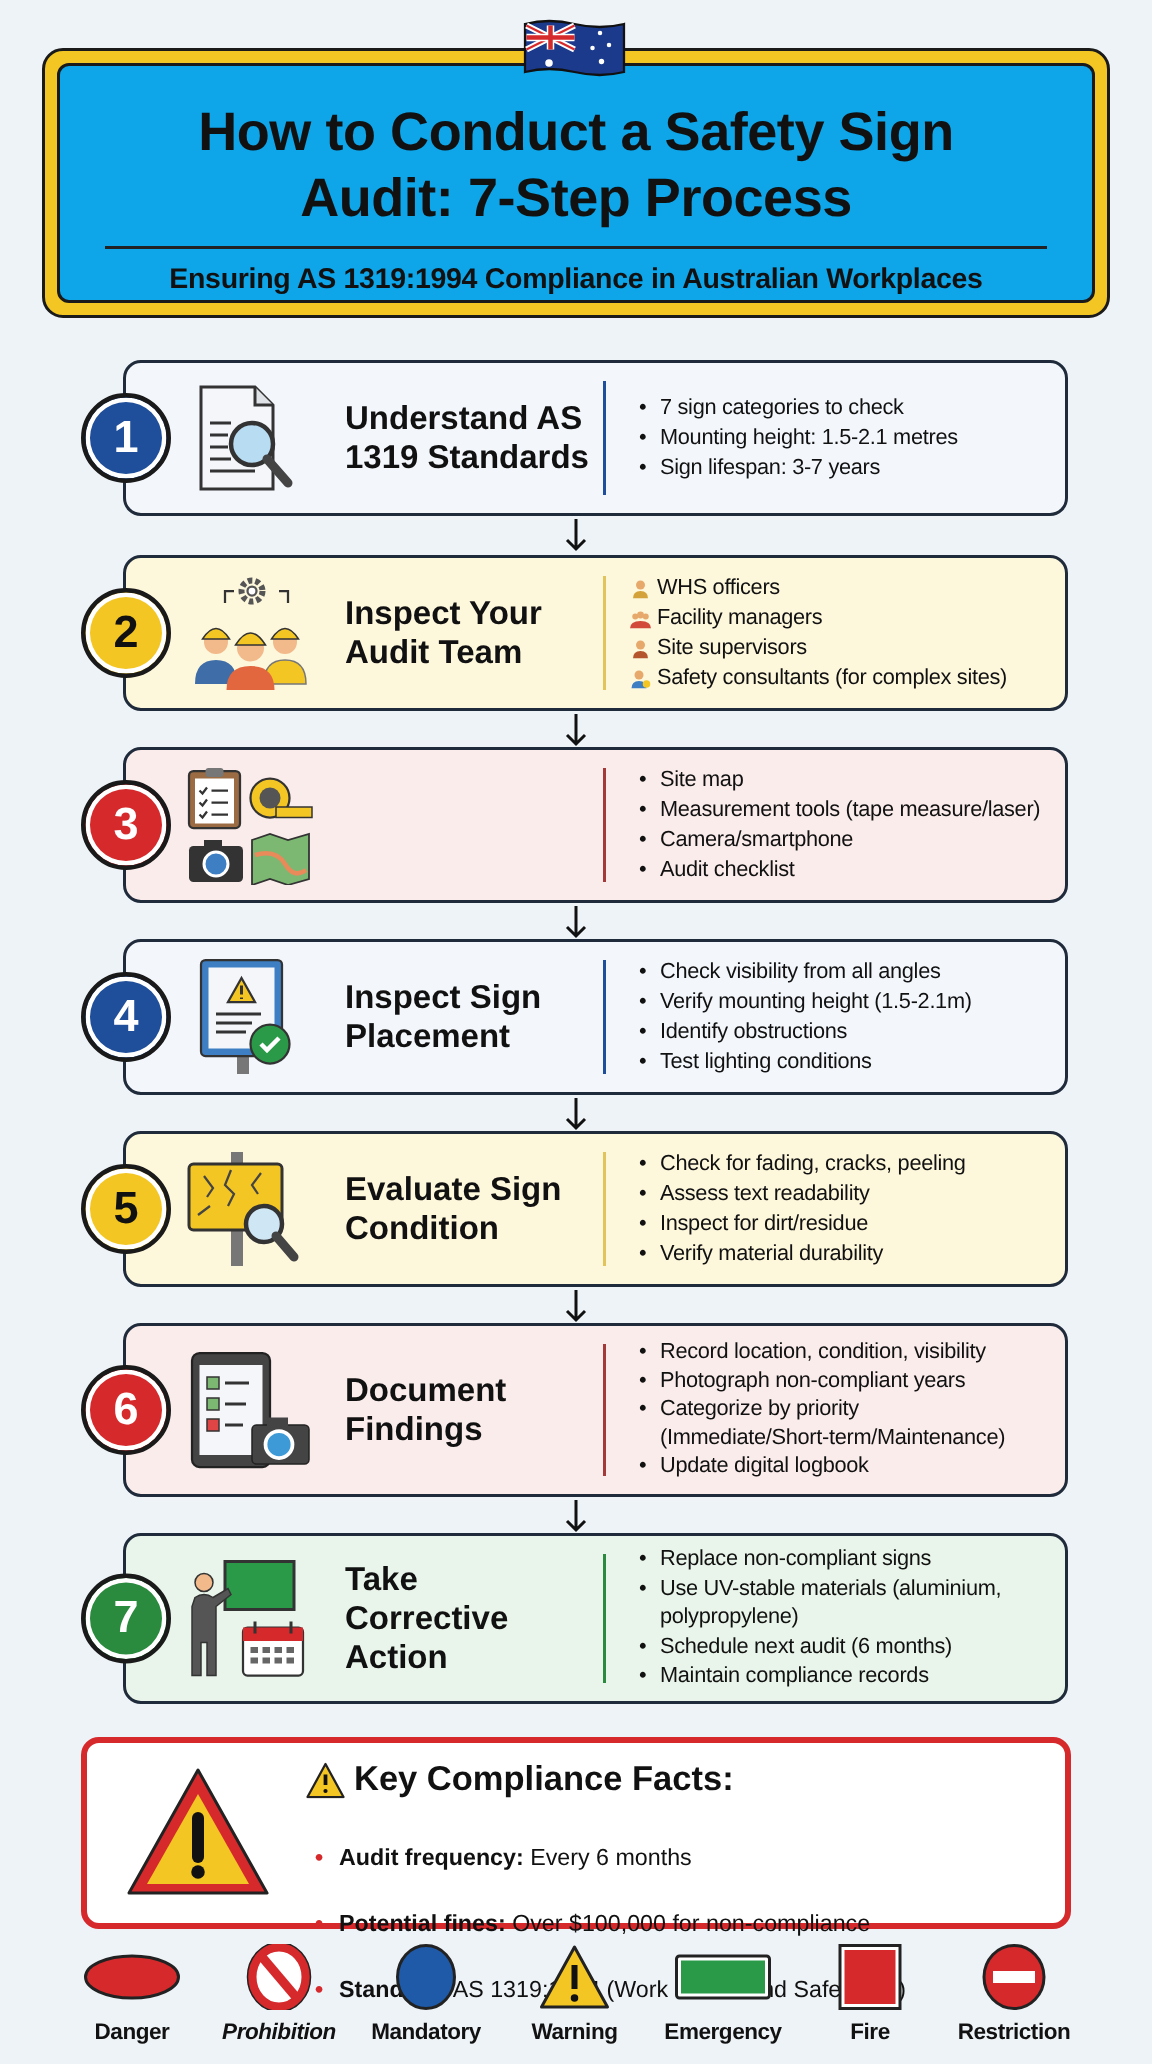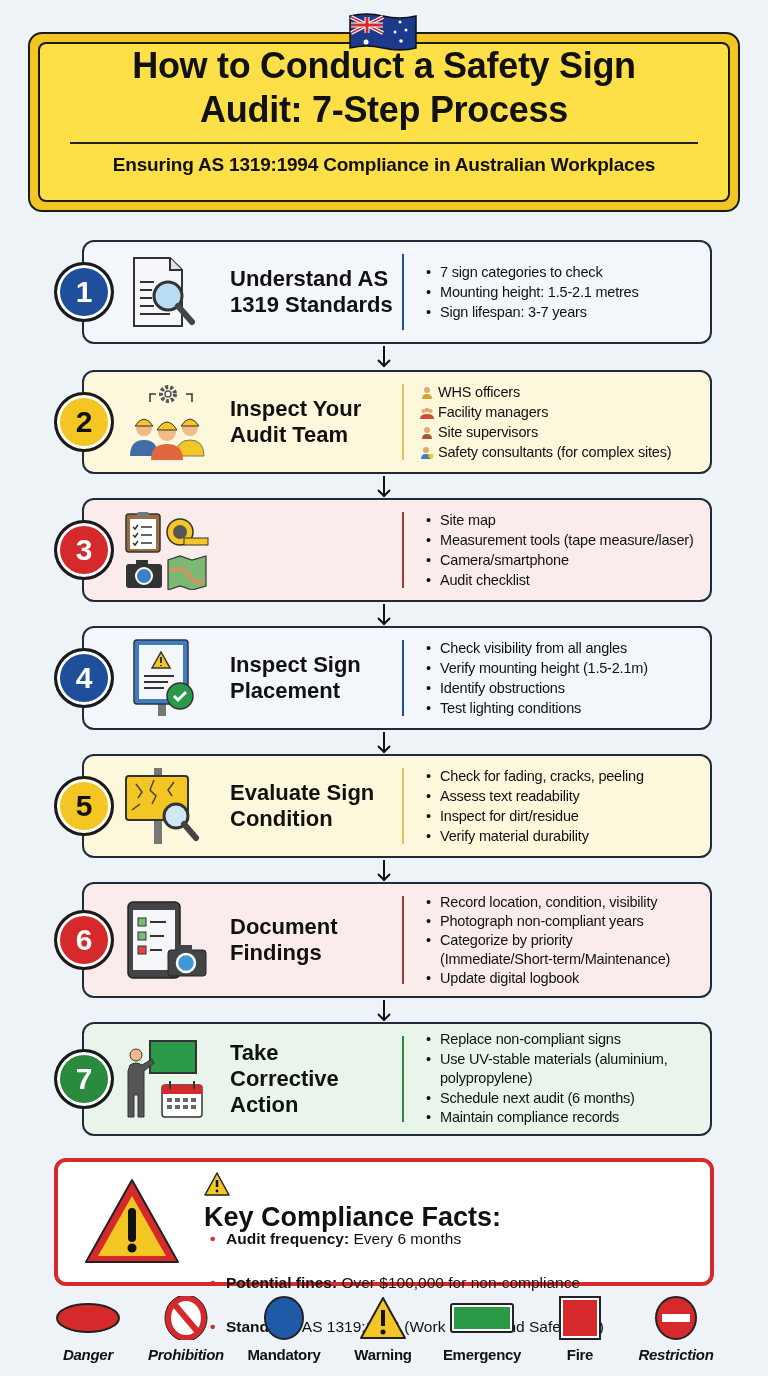--- a/index.html
+++ b/index.html
@@ -15,22 +15,22 @@
   .flag {
     position: absolute; left: 348px; top: 12px; width: 70px; height: 40px;
     z-index: 3;
   }
   .header {
     position: absolute; left: 28px; top: 32px; width: 712px; height: 180px;
     background: #f3c623; border: 2px solid #1a1a1a; border-radius: 14px;
     padding: 8px;
   }
   .header-inner {
-    width: 100%; height: 100%; background: #fde047; border: 2px solid #1a1a1a;
-    border-radius: 8px; text-align: center; 
+    width: 100%; height: 100%; background: #0ea5e9; border: 2px solid #1a1a1a;
+    border-radius: 8px; text-align: center; padding-top: 22px;
   }
   .title {
     font-weight: 700; font-size: 36px; line-height: 44px; letter-spacing: -0.3px;
   }
   .rule { height: 2px; background: #222; margin: 10px 30px 10px 30px; }
   .subtitle { font-weight: 700; font-size: 19px; letter-spacing: -0.2px; }
 
   
   .step {
     position: absolute; left: 82px; width: 630px; border: 2.5px solid #1f2a3a;
@@ -67,22 +67,22 @@
 
   .arrow { position: absolute; left: 376px; width: 16px; height: 22px; }
 
   
   .facts {
     position: absolute; left: 54px; top: 1158px; width: 660px; height: 128px;
     background: #fff; border: 4px solid #d6292c; border-radius: 12px;
   }
   .facts .big-warn { position: absolute; left: 24px; top: 14px; width: 100px; height: 92px; }
   .facts .ftitle {
-    position: absolute; left: 146px; top: 10px; font-weight: 700; font-size: 27px;
-    display: flex; align-items: flex-start; gap: 6px; flex-direction: column;
+    position: absolute; left: 146px; top: 10px; font-weight: 700; font-size: 23px;
+    display: flex; align-items: flex-end; gap: 6px;
   }
   .facts ul { position: absolute; left: 150px; top: 44px; list-style: none; font-size: 15.5px; line-height: 22px; }
   .facts li { position: relative; padding-left: 18px; margin-top: 22px; }
   .facts li::before { content: "•"; color: #d6292c; position: absolute; left: 2px; font-weight: 700; }
   .facts li b { font-weight: 700; }
 
   
   .legend { position: absolute; left: 0; top: 1296px; width: 768px; height: 70px; }
   .legend .item { position: absolute; top: 0; width: 100px; text-align: center; }
   .legend .item svg { display: block; margin: 0 auto; height: 44px; }
@@ -338,21 +338,21 @@
     <span>Key Compliance Facts:</span>
   </div>
   <ul>
     <li><b>Audit frequency:</b> <span>Every 6 months</span></li>
     <li><b>Potential fines:</b> <span>Over $100,000 for non-compliance</span></li>
     <li><b>Standard:</b> <span>AS 1319:1994 (Work Health and Safety Act)</span></li>
   </ul>
 </div>
 
 <div class="legend">
-  <div class="item" style="left:38px;font-style:italic;">
+  <div class="item" style="left:38px;">
     <svg width="66" height="44" viewBox="0 0 66 44">
         <ellipse cx="33" cy="22" rx="31" ry="14" fill="#d6292c" stroke="#222" stroke-width="2"></ellipse>
       </svg>
     <span>Danger</span>
   </div>
   <div class="item" style="left:136px;font-style:italic;">
     <svg width="44" height="44" viewBox="0 0 44 44">
         <ellipse cx="22" cy="22" rx="18" ry="20" fill="#fff" stroke="#d6292c" stroke-width="6"></ellipse>
         <ellipse cx="22" cy="22" rx="21" ry="23" fill="none" stroke="#222" stroke-width="1"></ellipse>
         <path d="M11 9 L33 35" stroke="#d6292c" stroke-width="6"></path>
@@ -380,20 +380,20 @@
       </svg>
     <span>Emergency</span>
   </div>
   <div class="item" style="left:530px;">
     <svg width="44" height="44" viewBox="0 0 44 44">
         <rect x="2" y="1" width="40" height="42" fill="#fff" stroke="#222" stroke-width="2"></rect>
         <rect x="5" y="4" width="34" height="36" fill="#d6292c"></rect>
       </svg>
     <span>Fire</span>
   </div>
-  <div class="item" style="left:626px;font-style:italic;">
+  <div class="item" style="left:626px;">
     <svg width="44" height="44" viewBox="0 0 44 44">
         <ellipse cx="22" cy="22" rx="20" ry="21" fill="#d6292c" stroke="#222" stroke-width="2"></ellipse>
         <rect x="8" y="18" width="28" height="8" fill="#fff"></rect>
       </svg>
     <span>Restriction</span>
   </div>
 </div>
 
 </body></html>

